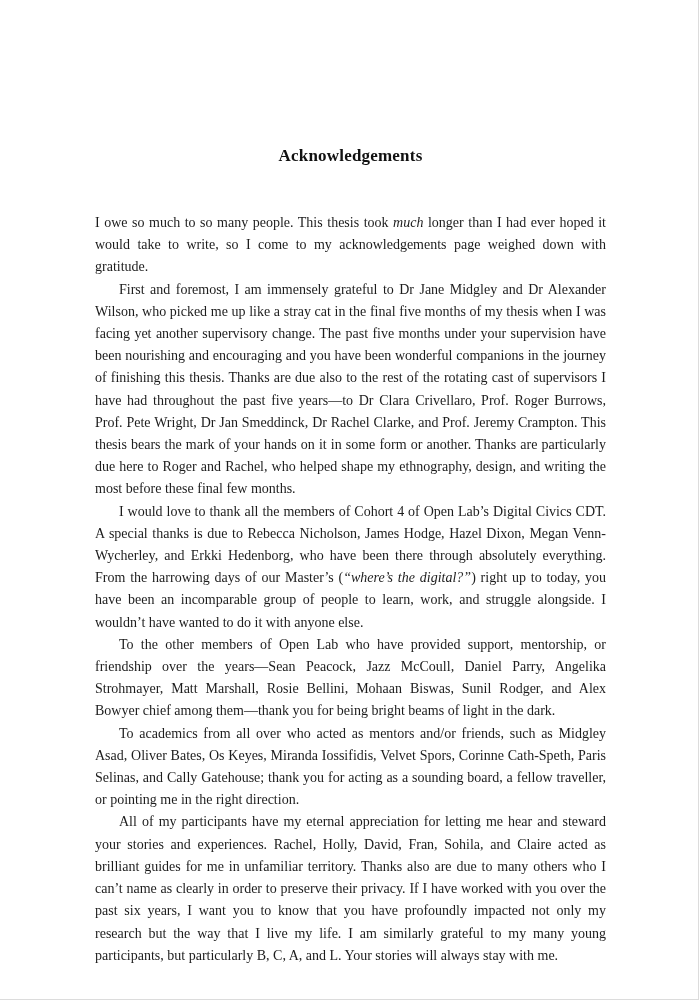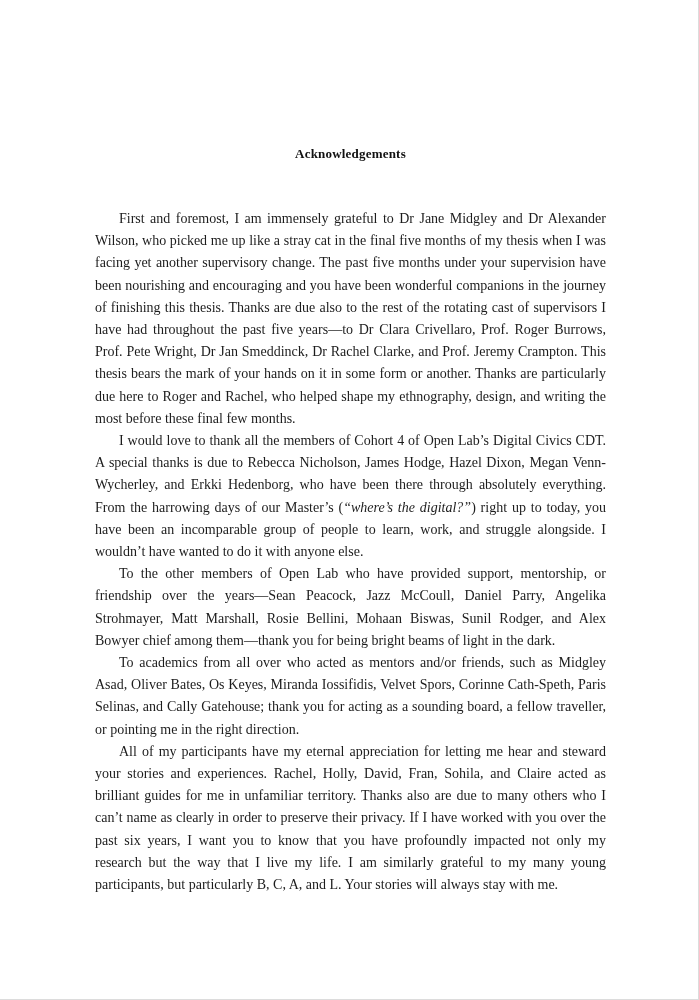--- a/index.html
+++ b/index.html
@@ -21,21 +21,21 @@
     color: #1c1c1c;
   }
   .content {
     position: absolute;
     top: 146px;
     left: 95px;
     width: 511px;
   }
   .title {
     margin: 0 0 46px 0;
-    font-size: 13px;
+    font-size: 17px;
     font-weight: 700;
     text-align: center;
     color: #111111;
     letter-spacing: 0.2px;
   }
   .para {
     margin: 0;
     font-size: 14px;
     line-height: 22.2px;
     text-align: justify;
@@ -49,20 +49,21 @@
     font-style: italic;
   }
 </style>
 </head>
 <body>
 
 <div class="page">
   <div class="content">
     <h1 class="title">Acknowledgements</h1>
     <div>
+        <p class="para noindent"><span>I owe so much to so many people. This thesis took </span><em>much</em><span> longer than I had ever hoped it would take to write, so I come to my acknowledgements page weighed down with gratitude.</span></p>
         <p class="para"><span>First and foremost, I am immensely grateful to Dr Jane Midgley and Dr Alexander Wilson, who picked me up like a stray cat in the final five months of my thesis when I was facing yet another supervisory change. The past five months under your supervision have been nourishing and encouraging and you have been wonderful companions in the journey of finishing this thesis. Thanks are due also to the rest of the rotating cast of supervisors I have had throughout the past five years—to Dr Clara Crivellaro, Prof. Roger Burrows, Prof. Pete Wright, Dr Jan Smeddinck, Dr Rachel Clarke, and Prof. Jeremy Crampton. This thesis bears the mark of your hands on it in some form or another. Thanks are particularly due here to Roger and Rachel, who helped shape my ethnography, design, and writing the most before these final few months.</span></p>
         <p class="para"><span>I would love to thank all the members of Cohort 4 of Open Lab’s Digital Civics CDT. A special thanks is due to Rebecca Nicholson, James Hodge, Hazel Dixon, Megan Venn-Wycherley, and Erkki Hedenborg, who have been there through absolutely everything. From the harrowing days of our Master’s (</span><em>“where’s the digital?”</em><span>) right up to today, you have been an incomparable group of people to learn, work, and struggle alongside. I wouldn’t have wanted to do it with anyone else.</span></p>
         <p class="para"><span>To the other members of Open Lab who have provided support, mentorship, or friendship over the years—Sean Peacock, Jazz McCoull, Daniel Parry, Angelika Strohmayer, Matt Marshall, Rosie Bellini, Mohaan Biswas, Sunil Rodger, and Alex Bowyer chief among them—thank you for being bright beams of light in the dark.</span></p>
         <p class="para"><span>To academics from all over who acted as mentors and/or friends, such as Midgley Asad, Oliver Bates, Os Keyes, Miranda Iossifidis, Velvet Spors, Corinne Cath-Speth, Paris Selinas, and Cally Gatehouse; thank you for acting as a sounding board, a fellow traveller, or pointing me in the right direction.</span></p>
         <p class="para"><span>All of my participants have my eternal appreciation for letting me hear and steward your stories and experiences. Rachel, Holly, David, Fran, Sohila, and Claire acted as brilliant guides for me in unfamiliar territory. Thanks also are due to many others who I can’t name as clearly in order to preserve their privacy. If I have worked with you over the past six years, I want you to know that you have profoundly impacted not only my research but the way that I live my life. I am similarly grateful to my many young participants, but particularly B, C, A, and L. Your stories will always stay with me.</span></p>
       </div>
   </div>
 </div>
 
 </body></html>

